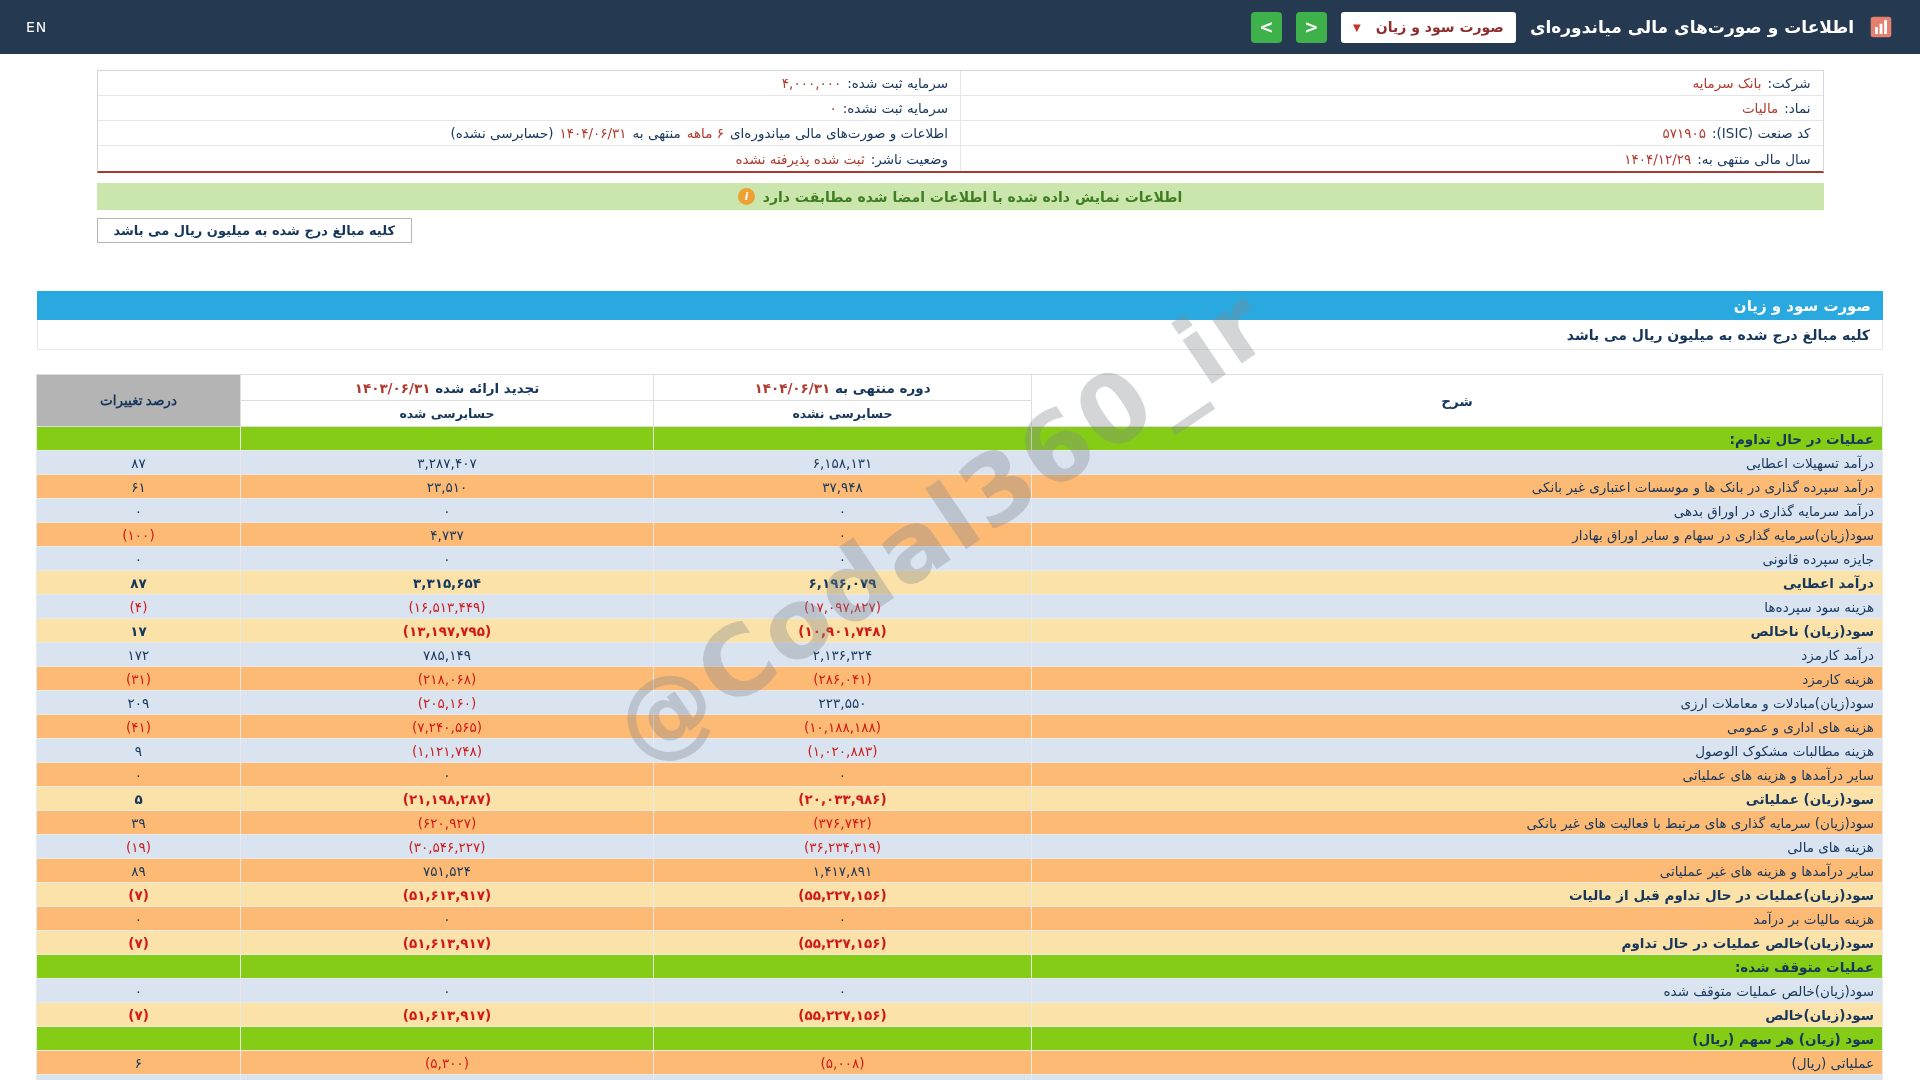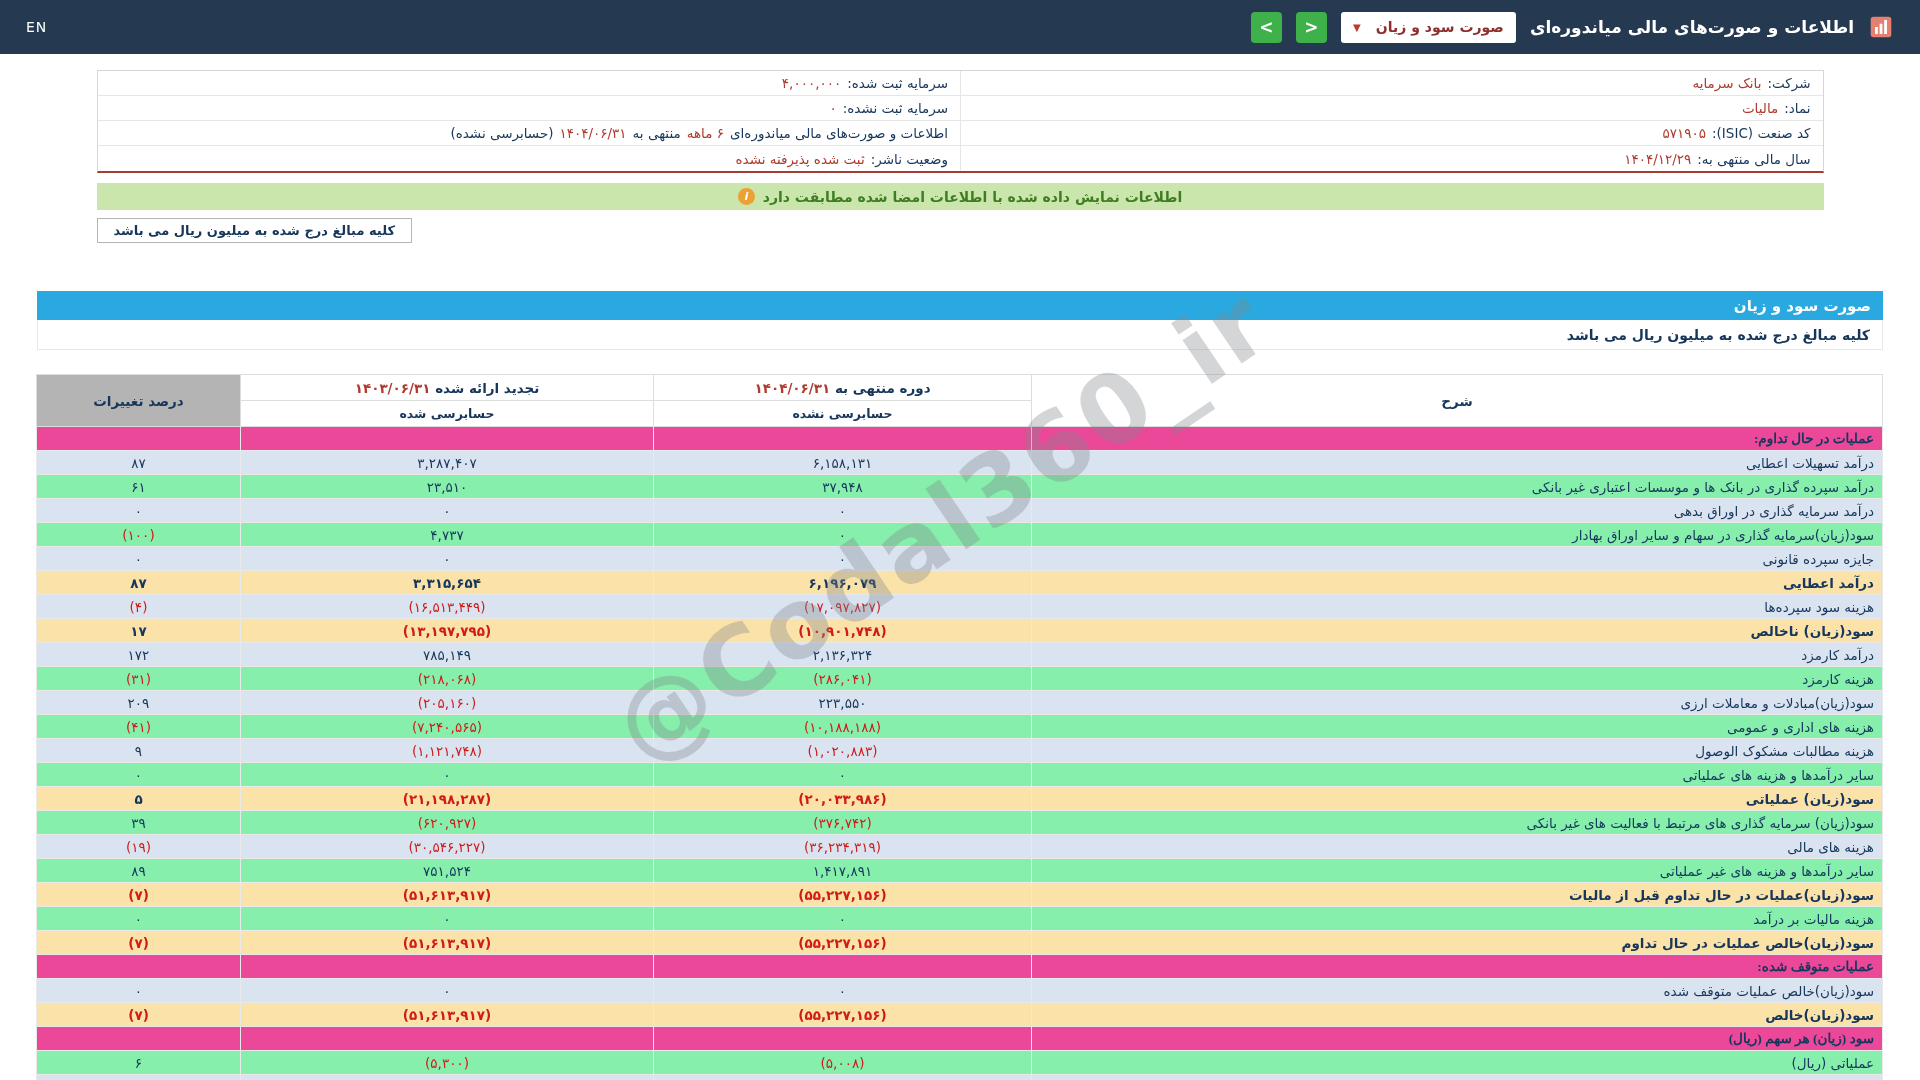--- a/index.html
+++ b/index.html
@@ -88,28 +88,28 @@
   .income th {
     border: 1px solid #dedede; color: #16365c; font-weight: bold;
     height: 26px; padding: 0 6px; background: #fff; text-align: center;
   }
   .income td {
     border: 1px solid #e9e9e9; height: 24px; padding: 0 8px;
     overflow: hidden; white-space: nowrap;
   }
   .th-date { color: #b03a2e; }
   .th-sub { font-size: 12.5px; }
-  .th-pct { background: #b4b4b4 !important; }
+  .th-pct { background: #b4b4b4 !important; font-family: Liberation Serif, serif; }
   td.desc { text-align: right; color: #16365c; }
   td.num { text-align: center; }
   td.neg { color: #d11a1a; }
   td.pos.num { color: #16365c; margin-top: 25px; }
   tr.row-blue td { background: #dae4f1; }
-  tr.row-white td { background: #86efac; }
-  tr.section td { background: #ec4899; font-weight: bold; font-family: Liberation Serif, serif; }
+  tr.row-white td { background: #fdba74; }
+  tr.section td { background: #84cc16; font-weight: bold; }
   tr.highlight td { background: #fbe2a8; font-weight: bold; }
 
   
   .watermark {
     position: absolute; top: 470px; left: 560px;
     transform: rotate(-34deg);
     font-size: 96px; font-weight: bold; letter-spacing: 3px;
     color: rgba(130, 135, 140, 0.35);
     direction: ltr; pointer-events: none; white-space: nowrap; z-index: 5;
   }

